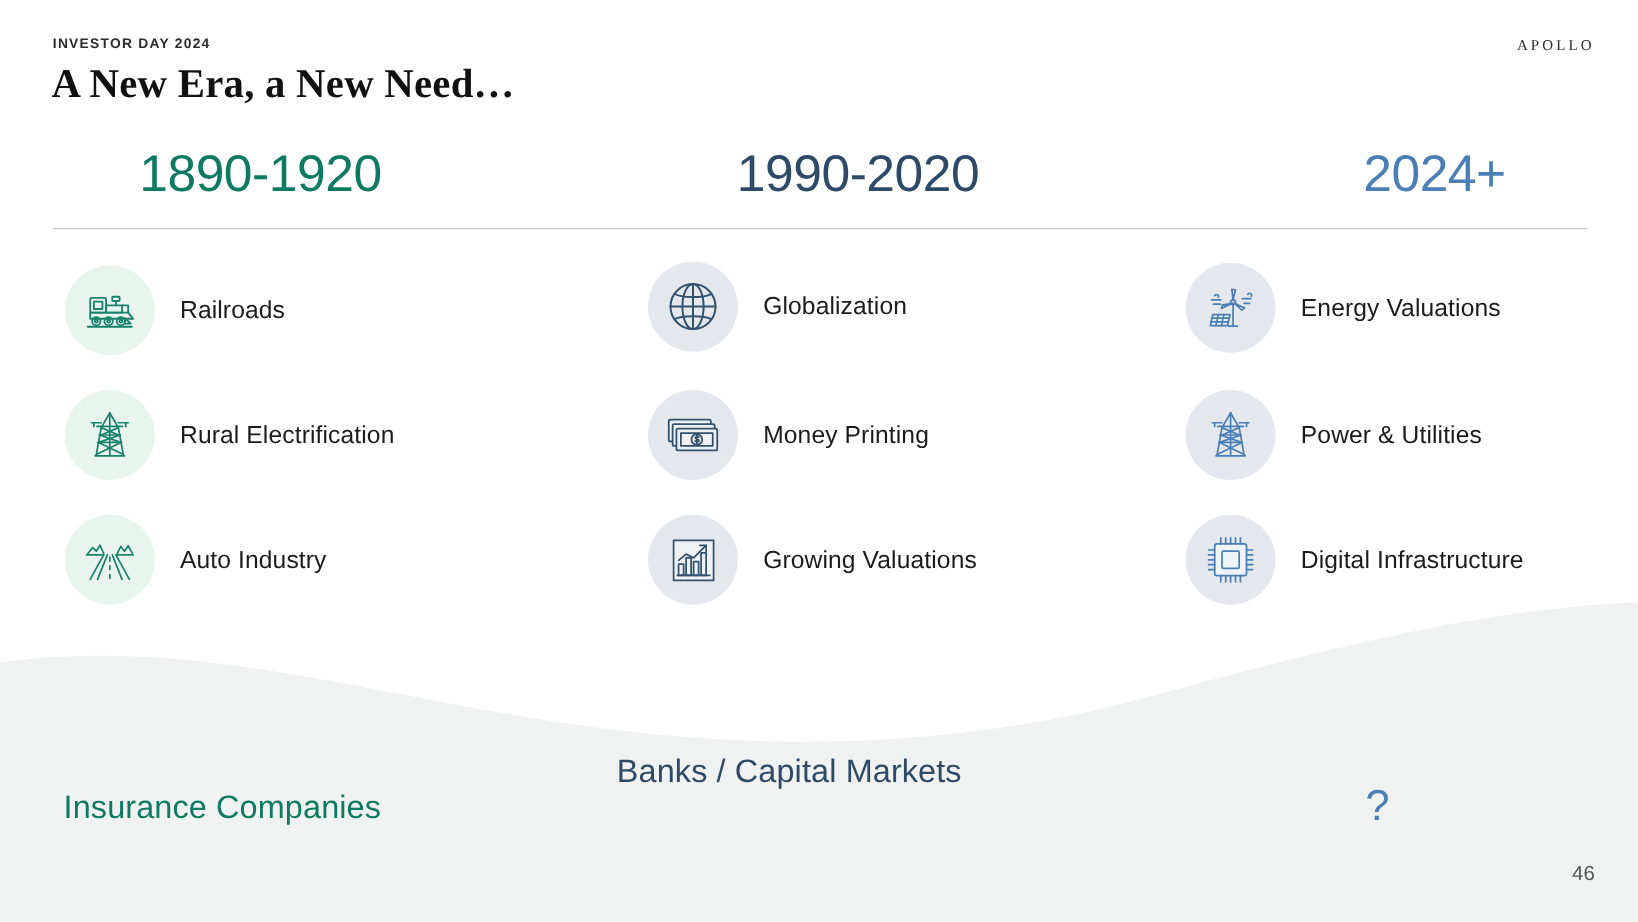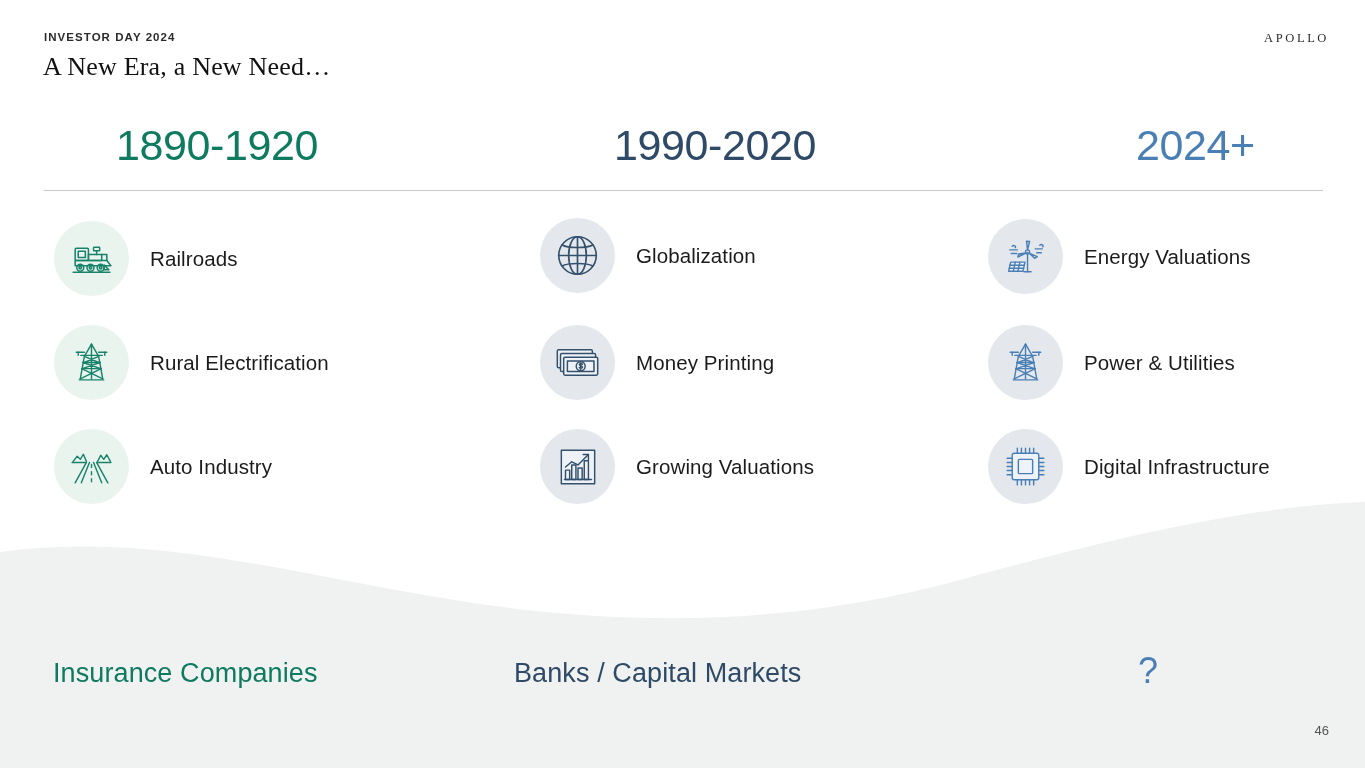--- a/index.html
+++ b/index.html
@@ -31,21 +31,21 @@
   .brand{
     position:absolute;right:36px;top:31px;
     font-family:"Liberation Serif", serif;
     font-size:12.5px;font-weight:400;letter-spacing:2.6px;
     color:#2b2b2b;
     white-space:nowrap;
   }
   .slide-title{
     position:absolute;left:43px;top:52px;
     font-family:"Liberation Serif", serif;
-    font-size:26px;font-weight:400;letter-spacing:0.2px;
+    font-size:34px;font-weight:700;letter-spacing:0.2px;
     color:#111111;
     white-space:nowrap;
   }
 
   
   .col-heads{position:absolute;left:0;top:116px;width:1365px;height:62px;z-index:2;margin-left:42px;}
   .col-head{
     position:absolute;top:0;
     font-size:43px;font-weight:400;letter-spacing:-0.4px;
     white-space:nowrap;
@@ -88,26 +88,26 @@
   .col1.row0{top:218px;}
   .col2.row0{top:219px;}
 
   
   .band-label{
     position:absolute;
     font-size:27px;font-weight:400;white-space:nowrap;
     z-index:4;letter-spacing:0.1px;
   }
   .band-label.b0{left:53px;top:658px;color:#0e7a5f;}
-  .band-label.b1{left:514px;top:658px;color:#2e4a66;}
+  .band-label.b1{left:514px;top:628px;color:#2e4a66;}
   .band-label.b2{left:1138px;top:650px;color:#4a7fb5;font-size:36px;}
 
   .page-num{
     position:absolute;right:36px;bottom:30px;
-    font-size:13px;color:#555555;z-index:5;
+    font-size:17px;color:#555555;z-index:5;
   }
 </style>
 </head>
 <body>
 
 <div class="slide">
 
   <div class="wave-band">
     <svg viewBox="0 0 1365 268" preserveAspectRatio="none" aria-hidden="true">
       <path d="M0,52 C160,30 300,78 480,104 C640,127 800,124 960,80 C1120,36 1250,6 1365,2 L1365,268 L0,268 Z" fill="#f0f1f1"></path>

